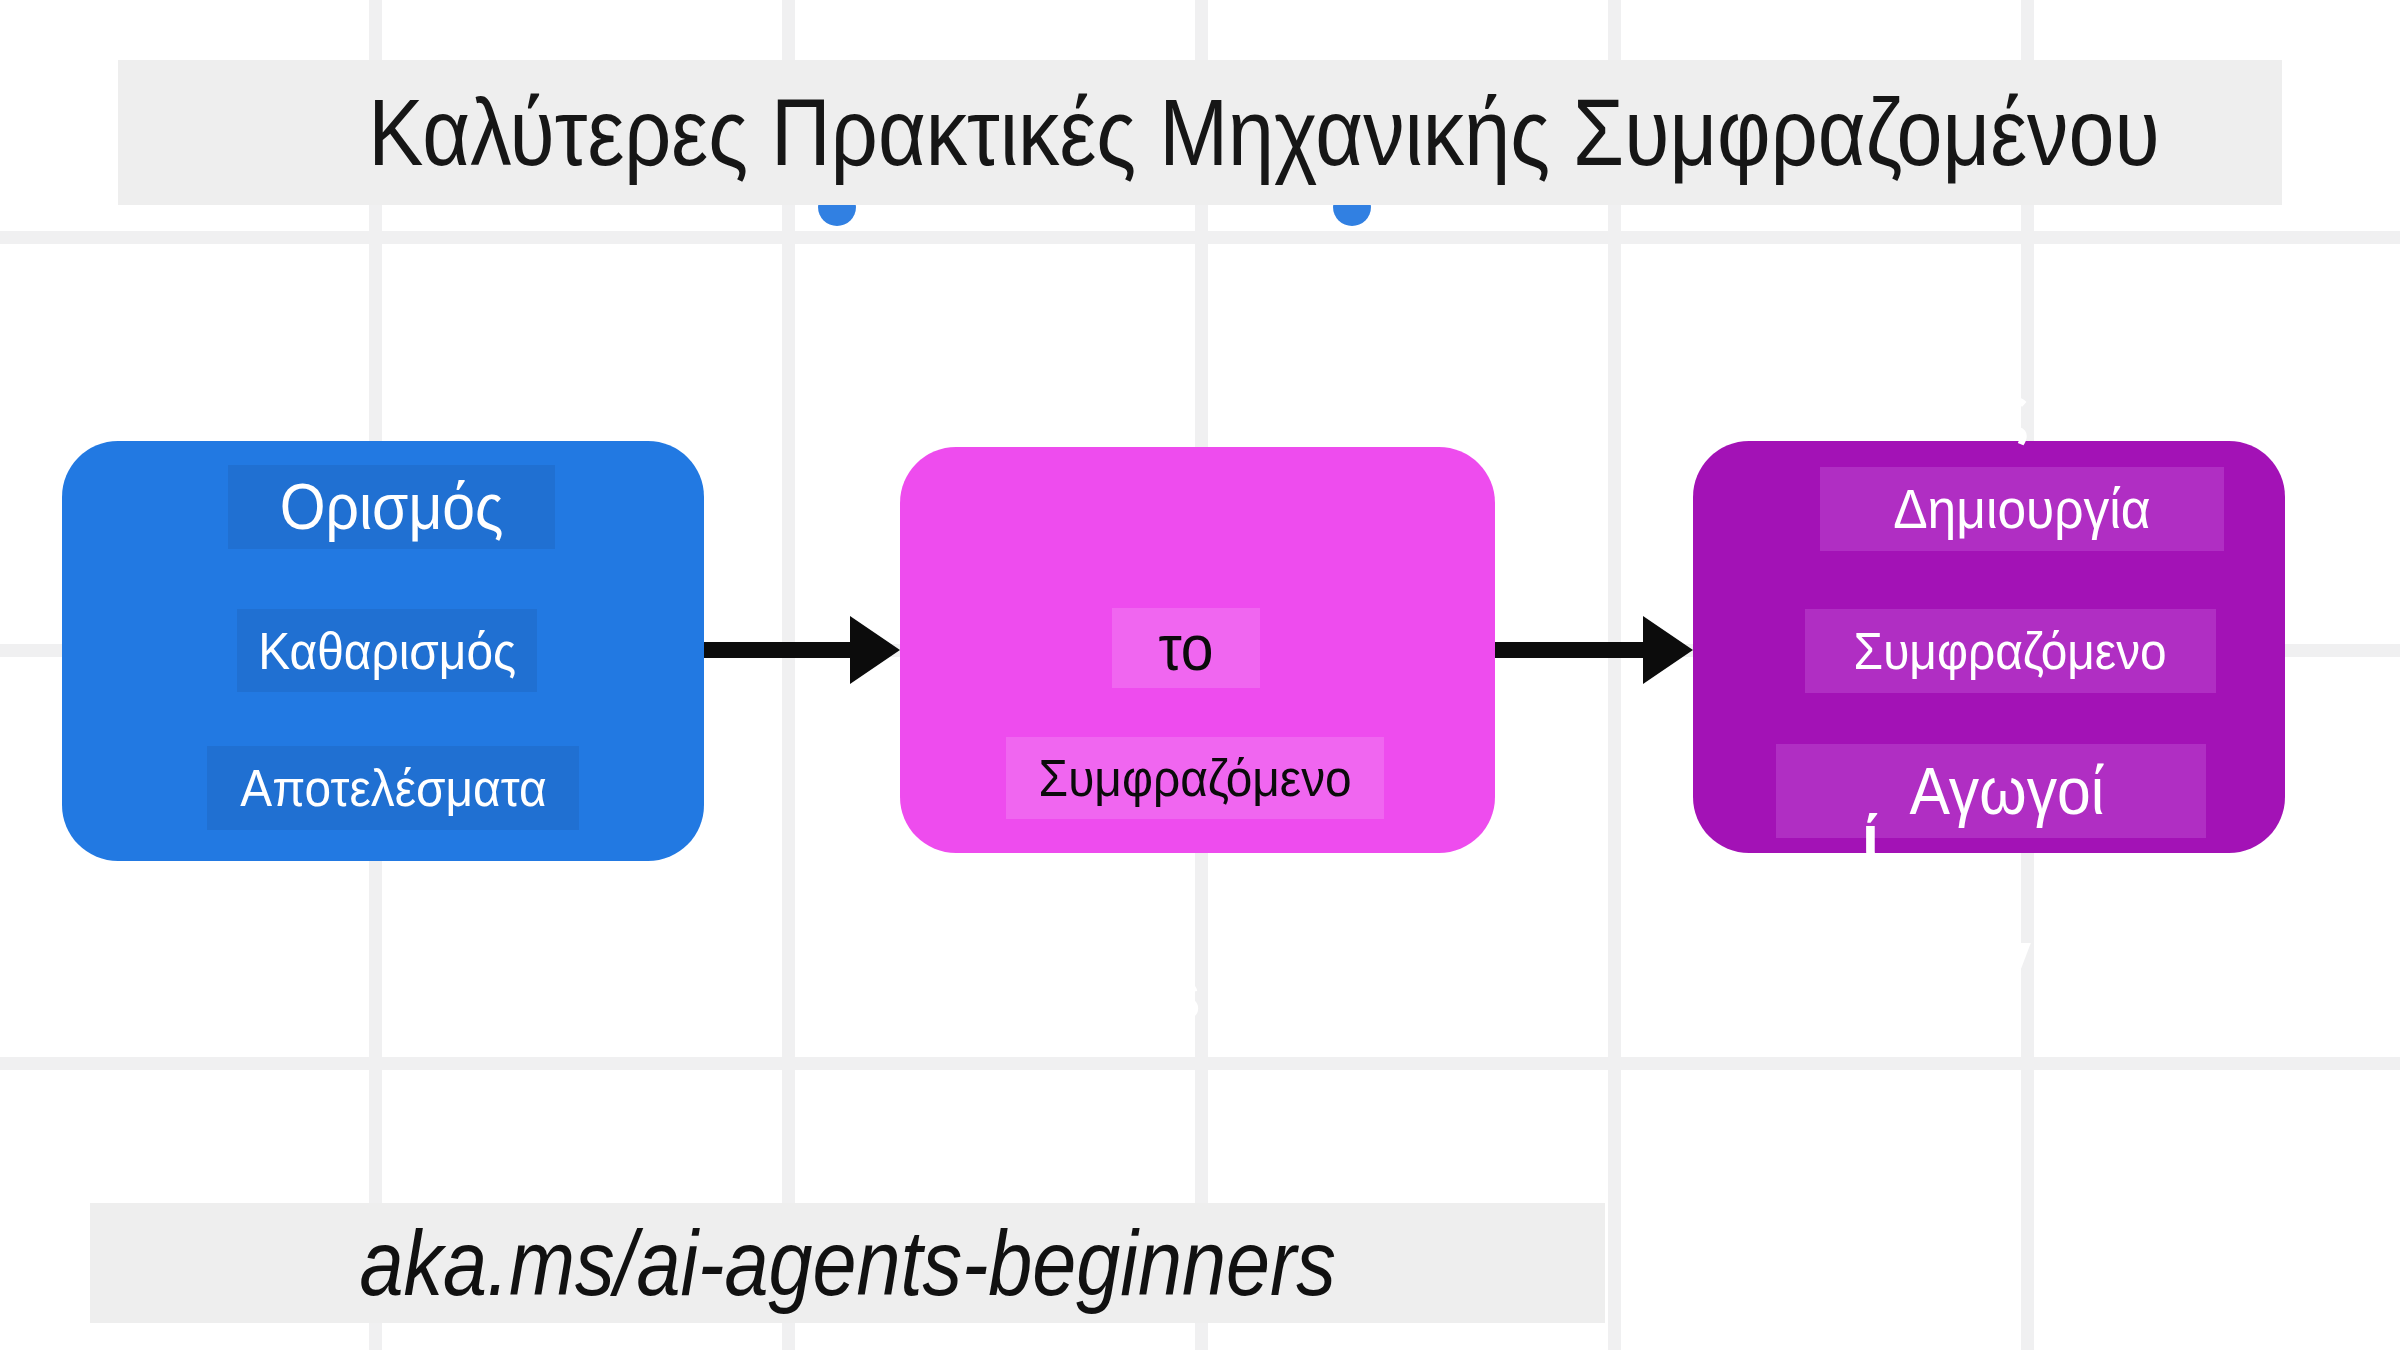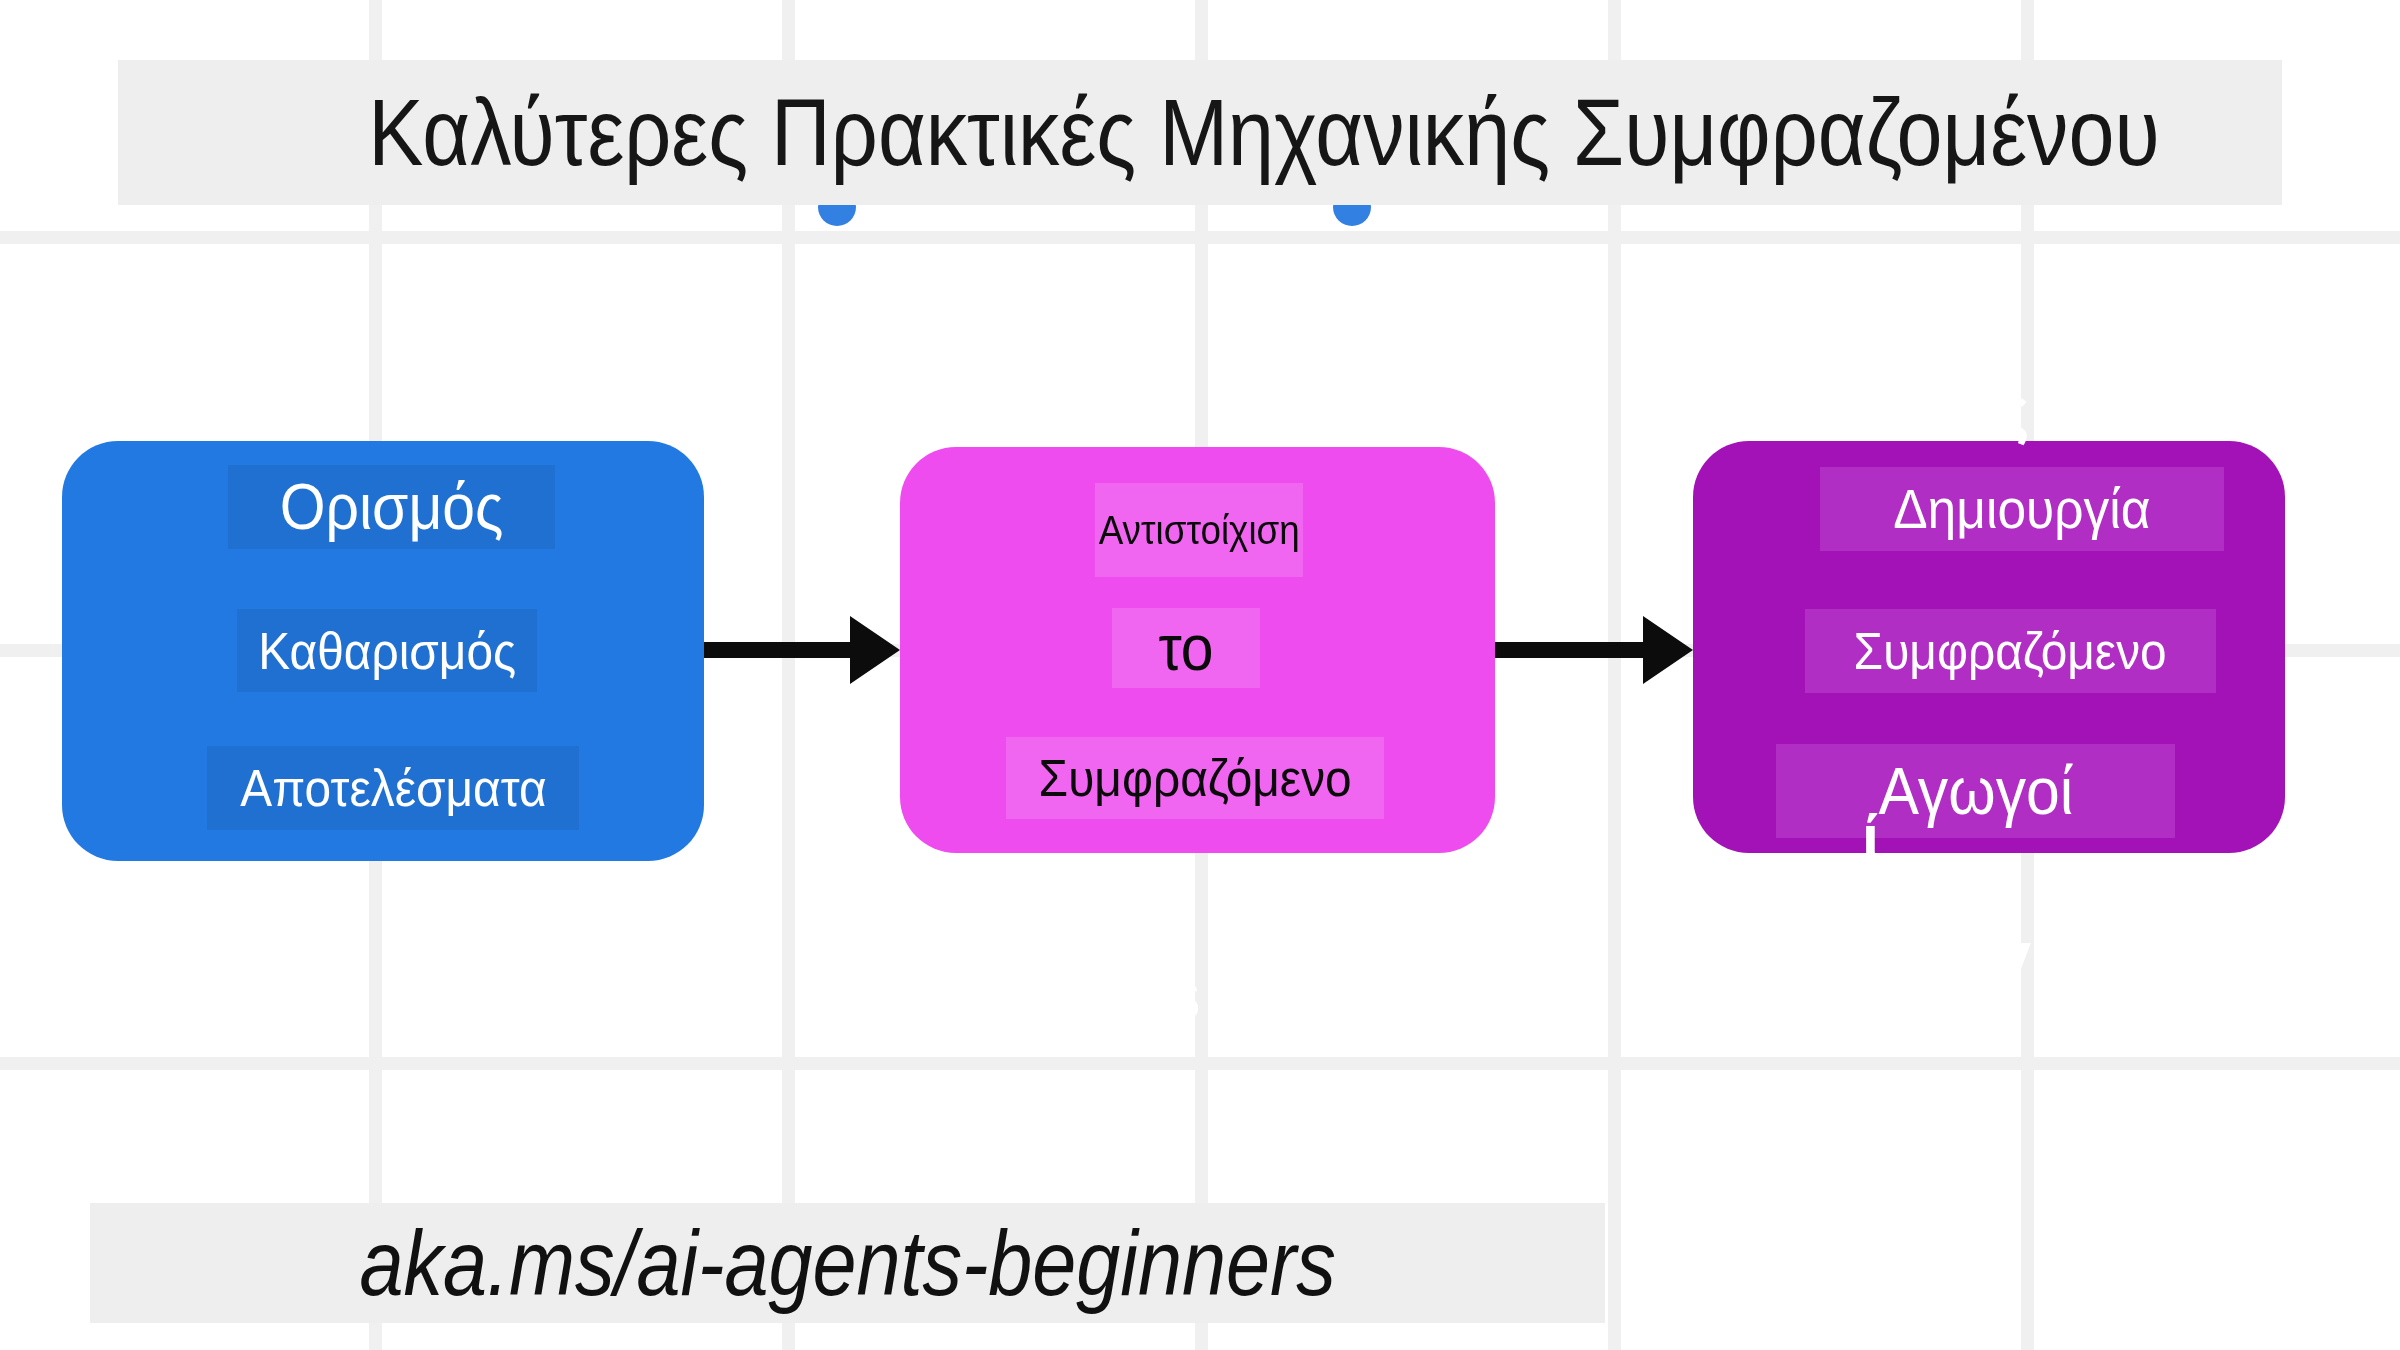--- a/index.html
+++ b/index.html
@@ -51,21 +51,21 @@
   .b3{left:145px;top:305px;width:372px;height:84px;font-size:52px;}
   
   .box-magenta .labelrect{background:#f066f0;color:#0b0b0b;}
   .m1{left:195px;top:36px;width:208px;height:94px;font-size:40px;}
   .m2{left:212px;top:161px;width:148px;height:80px;font-size:64px;}
   .m3{left:106px;top:290px;width:378px;height:82px;font-size:52px;}
   
   .box-purple .labelrect{background:#b02ec3;color:#ffffff;}
   .p1{left:127px;top:26px;width:404px;height:84px;font-size:56px;}
   .p2{left:112px;top:168px;width:411px;height:84px;font-size:52px;}
-  .p3{left:83px;top:303px;width:399px;height:94px;font-size:66px;}
+  .p3{left:83px;top:303px;width:399px;height:94px;font-size:66px;padding-left:31px;}
   
   .arrow-shaft{position:absolute;height:16px;background:#0c0c0c;z-index:3;}
   .a1s{left:704px;top:642px;width:150px;}
   .a2s{left:1495px;top:642px;width:152px;}
   .arrow-head{position:absolute;width:0;height:0;z-index:3;
     border-top:34px solid transparent;border-bottom:34px solid transparent;border-left:50px solid #0c0c0c;}
   .a1h{left:850px;top:616px;}
   .a2h{left:1643px;top:616px;}
 </style>
 </head>
@@ -103,23 +103,20 @@
     </div>
     <div class="labelrect b3">
       <span class="txt">Αποτελέσματα</span>
     </div>
   </div>
 
   <div class="arrow-shaft a1s"></div>
   <div class="arrow-head a1h"></div>
 
   <div class="flowbox box-magenta">
-    <div class="labelrect m1">
-      <span class="txt">Αντιστοίχιση</span>
-    </div>
     <div class="labelrect m2">
       <span class="txt">το</span>
     </div>
     <div class="labelrect m3">
       <span class="txt">Συμφραζόμενο</span>
     </div>
   </div>
 
   <div class="arrow-shaft a2s"></div>
   <div class="arrow-head a2h"></div>

